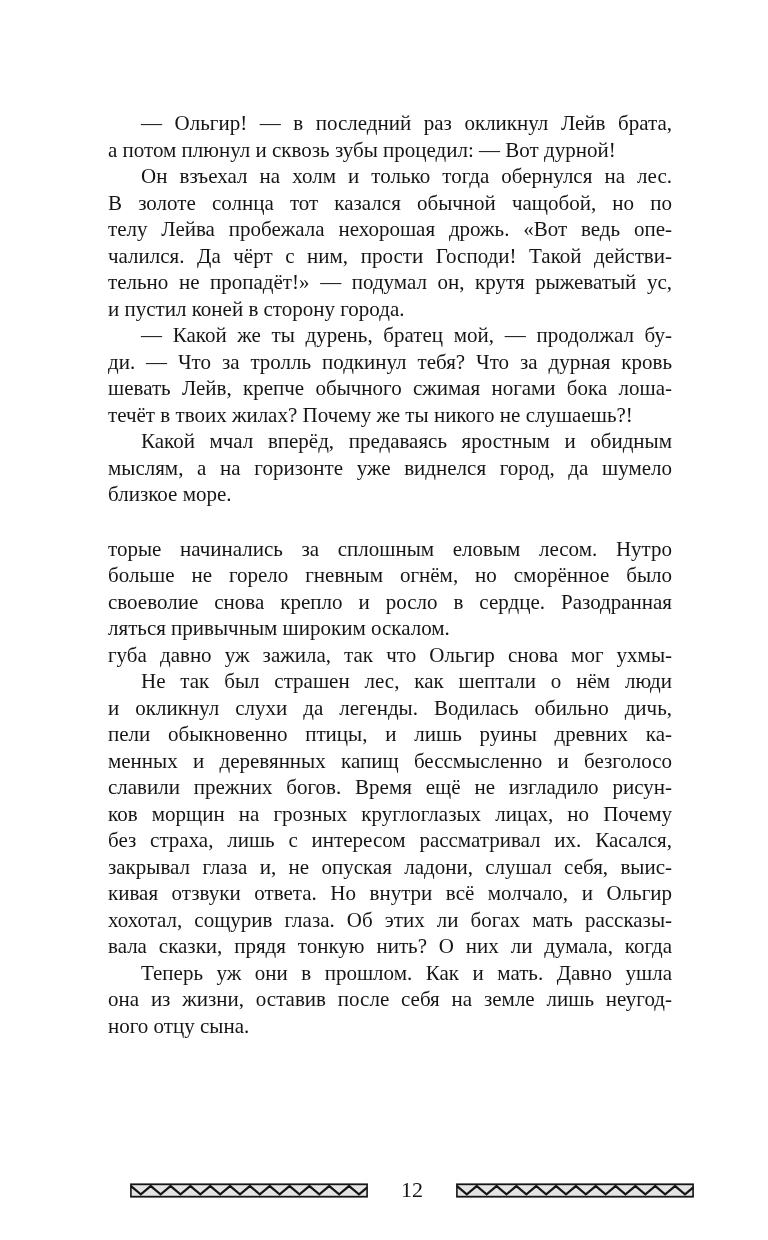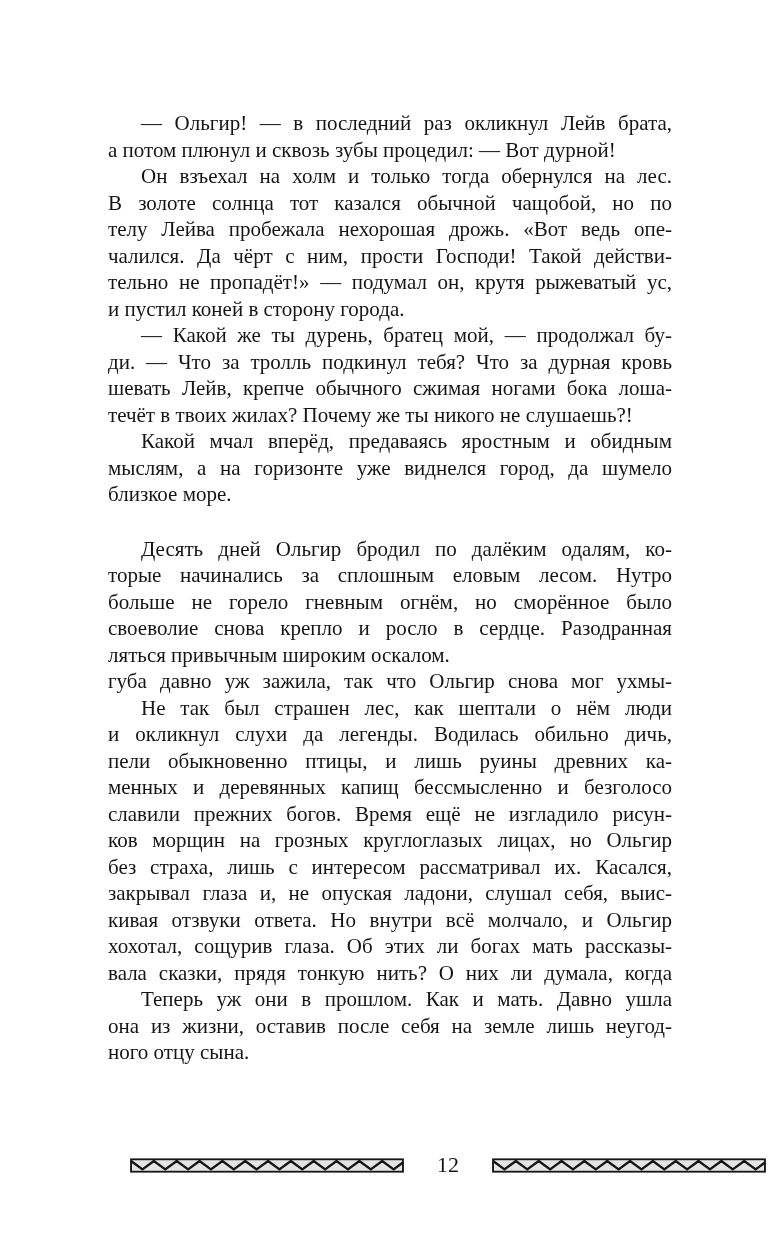--- a/index.html
+++ b/index.html
@@ -24,23 +24,23 @@
     font-size: 21px;
     line-height: 26.5px;
     text-align: justify;
     text-align-last: justify;
     margin-left: 6px;
   }
   .line.last { text-align-last: left; }
   .line.indent { text-indent: 33px; }
   .footer {
     position: absolute;
-    top: 1156px;
+    top: 1181px;
     left: 130px;
-    width: 636px;
+    width: 564px;
     height: 18px;
     display: flex;
     align-items: center;
     gap: 20px;
   }
   .ornament {
     flex: 1 1 auto;
     height: 15px;
     display: block;
   }
@@ -73,34 +73,33 @@
       <div class="line">ди. — Что за тролль подкинул тебя? Что за дурная кровь</div>
       <div class="line">шевать Лейв, крепче обычного сжимая ногами бока лоша-</div>
       <div class="line last">течёт в твоих жилах? Почему же ты никого не слушаешь?!</div>
     </div>
     <div class="para">
       <div class="line indent">Какой мчал вперёд, предаваясь яростным и обидным</div>
       <div class="line">мыслям, а на горизонте уже виднелся город, да шумело</div>
       <div class="line last">близкое море.</div>
     </div>
     <div class="para section-break">
-      <div class="line indent">Десять дней Ольгир бродил по далёким одалям, ко-</div>
       <div class="line">торые начинались за сплошным еловым лесом. Нутро</div>
       <div class="line">больше не горело гневным огнём, но сморённое было</div>
       <div class="line">своеволие снова крепло и росло в сердце. Разодранная</div>
       <div class="line last">ляться привычным широким оскалом.</div>
       <div class="line">губа давно уж зажила, так что Ольгир снова мог ухмы-</div>
     </div>
     <div class="para">
       <div class="line indent">Не так был страшен лес, как шептали о нём люди</div>
       <div class="line">и окликнул слухи да легенды. Водилась обильно дичь,</div>
       <div class="line">пели обыкновенно птицы, и лишь руины древних ка-</div>
       <div class="line">менных и деревянных капищ бессмысленно и безголосо</div>
       <div class="line">славили прежних богов. Время ещё не изгладило рисун-</div>
-      <div class="line">ков морщин на грозных круглоглазых лицах, но Ольгир</div>
+      <div class="line">ков морщин на грозных круглоглазых лицах, но Почему</div>
       <div class="line">без страха, лишь с интересом рассматривал их. Касался,</div>
       <div class="line">закрывал глаза и, не опуская ладони, слушал себя, выис-</div>
       <div class="line">кивая отзвуки ответа. Но внутри всё молчало, и Ольгир</div>
       <div class="line">хохотал, сощурив глаза. Об этих ли богах мать рассказы-</div>
       <div class="line">вала сказки, прядя тонкую нить? О них ли думала, когда</div>
     </div>
     <div class="para">
       <div class="line indent">Теперь уж они в прошлом. Как и мать. Давно ушла</div>
       <div class="line">она из жизни, оставив после себя на земле лишь неугод-</div>
       <div class="line last">ного отцу сына.</div>

